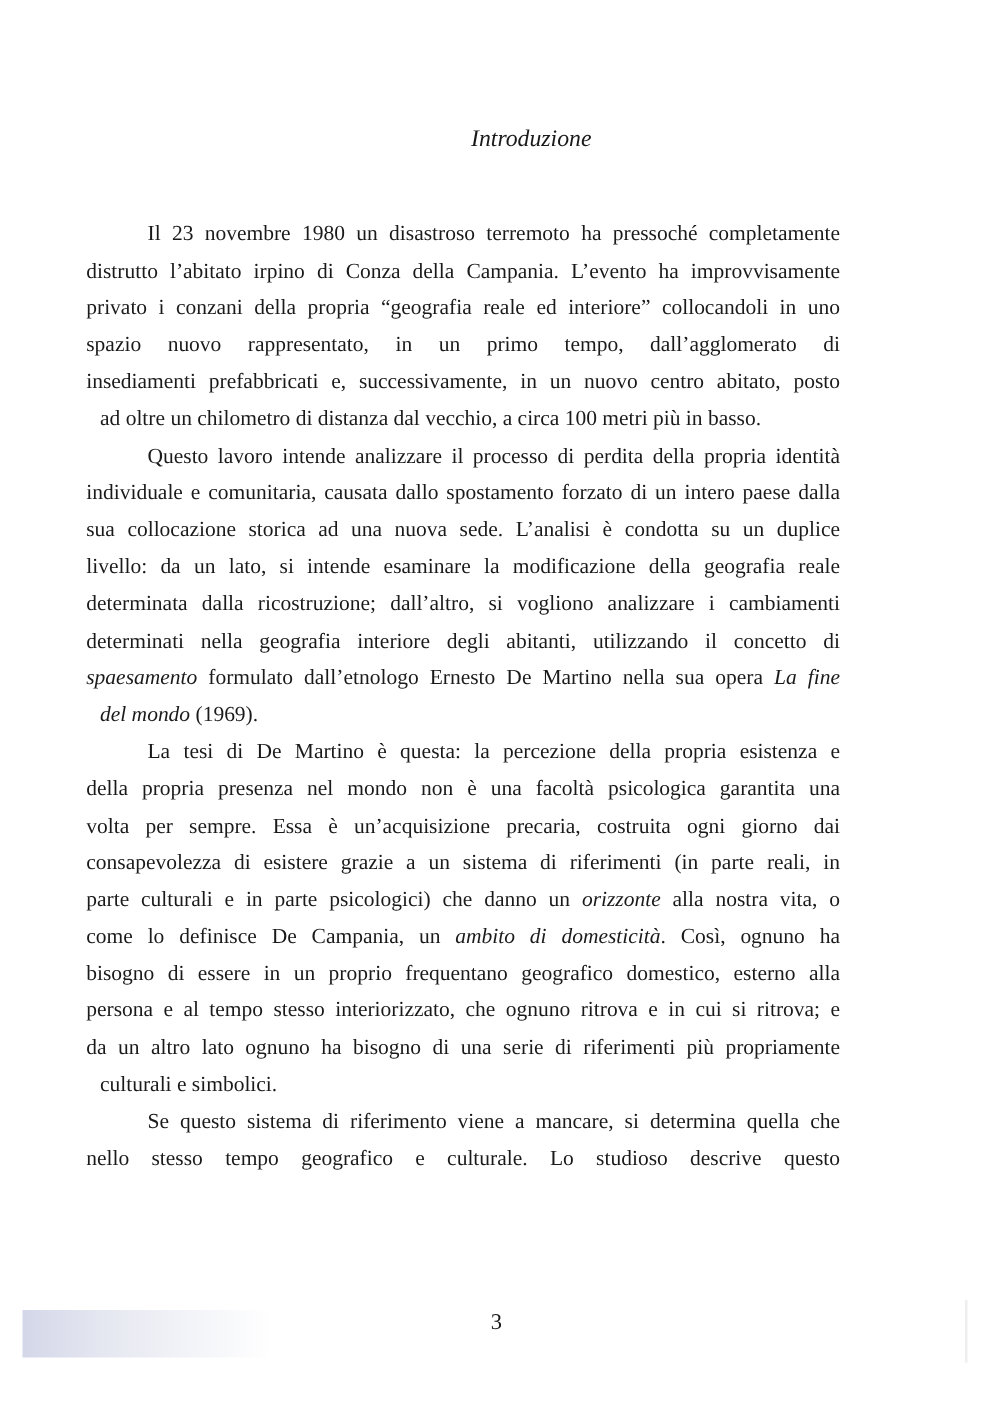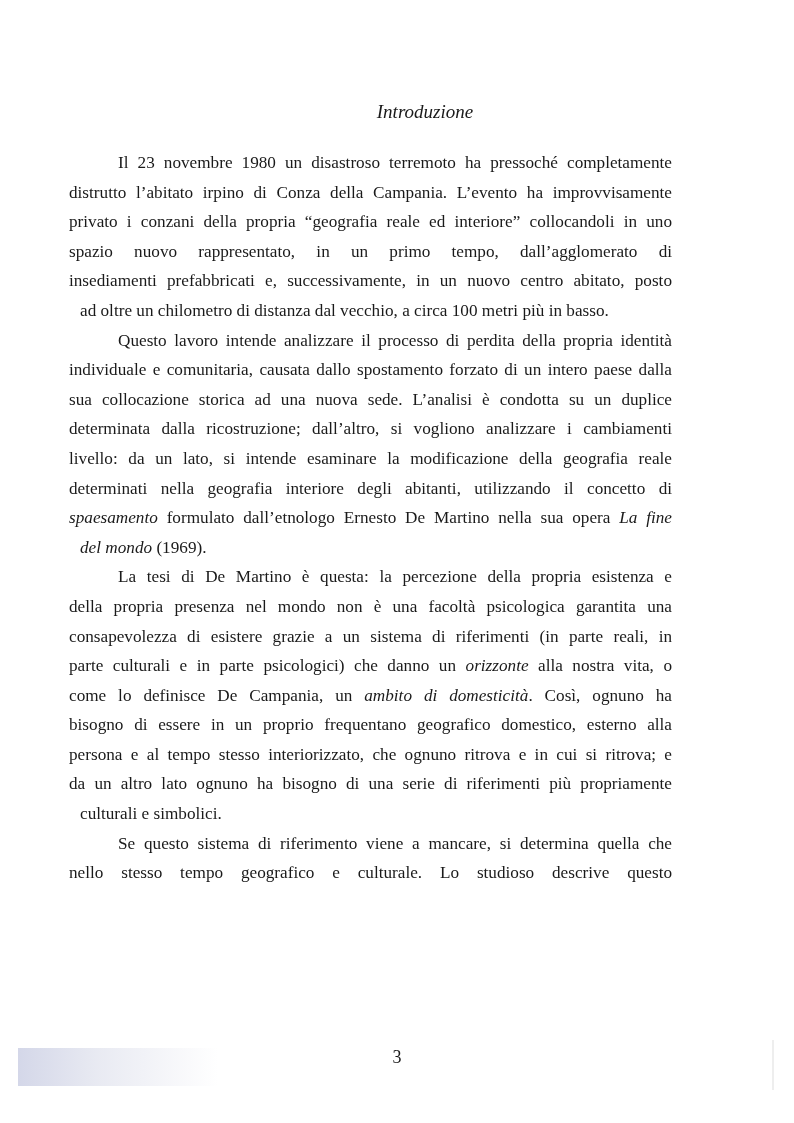--- a/index.html
+++ b/index.html
@@ -1,19 +1,19 @@
 <!DOCTYPE html>
 <html><head>
 <meta charset="utf-8">
 <style>
   html,body{margin:0;padding:0;background:#ffffff;}
   body{width:794px;height:1123px;position:relative;overflow:hidden;font-family:"Liberation Serif","DejaVu Serif",serif;color:#1a1a1a;}
   .page{position:absolute;left:0;top:0;width:794px;height:1123px;background:#fff;}
   .title{position:absolute;top:101px;left:12px;width:794px;text-align:center;font-size:19px;font-weight:normal;font-style:italic;padding-left:16px;}
-  .body{position:absolute;left:69px;top:148px;width:603px;font-size:17.2px;}
+  .body{position:absolute;left:69px;top:172px;width:603px;font-size:17.2px;}
   .line{height:29.6px;line-height:29.6px;text-align:justify;text-align-last:justify;white-space:nowrap;overflow:visible;}
   .line.last{text-align-last:left;margin-left:11px;}
   .line.indent{padding-left:49px;}
   i{}
   .pagenum{position:absolute;top:1047px;left:0;width:794px;text-align:center;font-size:18px;}
   .shadow{position:absolute;left:18px;top:1048px;width:200px;height:38px;background:linear-gradient(90deg,#c9cde3 0%,#e3e5ef 40%,rgba(255,255,255,0) 100%);opacity:.8;}
   .edge{position:absolute;left:772px;top:1040px;width:2px;height:50px;background:#eeeeee;}
 </style>
 </head>
 <body>
@@ -26,29 +26,30 @@
         <div class="line"><span>distrutto l’abitato irpino di Conza della Campania. L’evento ha improvvisamente</span></div>
         <div class="line"><span>privato i conzani della propria “geografia reale ed interiore” collocandoli in uno</span></div>
         <div class="line"><span>spazio nuovo rappresentato, in un primo tempo, dall’agglomerato di</span></div>
         <div class="line"><span>insediamenti prefabbricati e, successivamente, in un nuovo centro abitato, posto</span></div>
         <div class="line last"><span>ad oltre un chilometro di distanza dal vecchio, a circa 100 metri più in basso.</span></div>
       </div>
       <div>
         <div class="line indent"><span>Questo lavoro intende analizzare il processo di perdita della propria identità</span></div>
         <div class="line"><span>individuale e comunitaria, causata dallo spostamento forzato di un intero paese dalla</span></div>
         <div class="line"><span>sua collocazione storica ad una nuova sede. L’analisi è condotta su un duplice</span></div>
+        <div class="line"><span>livello: da un lato, si intende esaminare la modificazione della geografia reale</span></div>
         <div class="line"><span>determinata dalla ricostruzione; dall’altro, si vogliono analizzare i cambiamenti</span></div>
-        <div class="line"><span>livello: da un lato, si intende esaminare la modificazione della geografia reale</span></div>
         <div class="line"><span>determinati nella geografia interiore degli abitanti, utilizzando il concetto di</span></div>
         <div class="line"><i>spaesamento</i><span> formulato dall’etnologo Ernesto De Martino nella sua opera </span><i>La fine</i></div>
         <div class="line last"><i>del mondo</i><span> (1969).</span></div>
       </div>
       <div>
         <div class="line indent"><span>La tesi di De Martino è questa: la percezione della propria esistenza e</span></div>
         <div class="line"><span>della propria presenza nel mondo non è una facoltà psicologica garantita una</span></div>
+        <div class="line"><span>volta per sempre. Essa è un’acquisizione precaria, costruita ogni giorno dai</span></div>
         <div class="line"><span>consapevolezza di esistere grazie a un sistema di riferimenti (in parte reali, in</span></div>
         <div class="line"><span>parte culturali e in parte psicologici) che danno un </span><i>orizzonte</i><span> alla nostra vita, o</span></div>
         <div class="line"><span>come lo definisce De Campania, un </span><i>ambito di domesticità</i><span>. Così, ognuno ha</span></div>
         <div class="line"><span>bisogno di essere in un proprio frequentano geografico domestico, esterno alla</span></div>
         <div class="line"><span>persona e al tempo stesso interiorizzato, che ognuno ritrova e in cui si ritrova; e</span></div>
         <div class="line"><span>da un altro lato ognuno ha bisogno di una serie di riferimenti più propriamente</span></div>
         <div class="line last"><span>culturali e simbolici.</span></div>
       </div>
       <div>
         <div class="line indent"><span>Se questo sistema di riferimento viene a mancare, si determina quella che</span></div>

